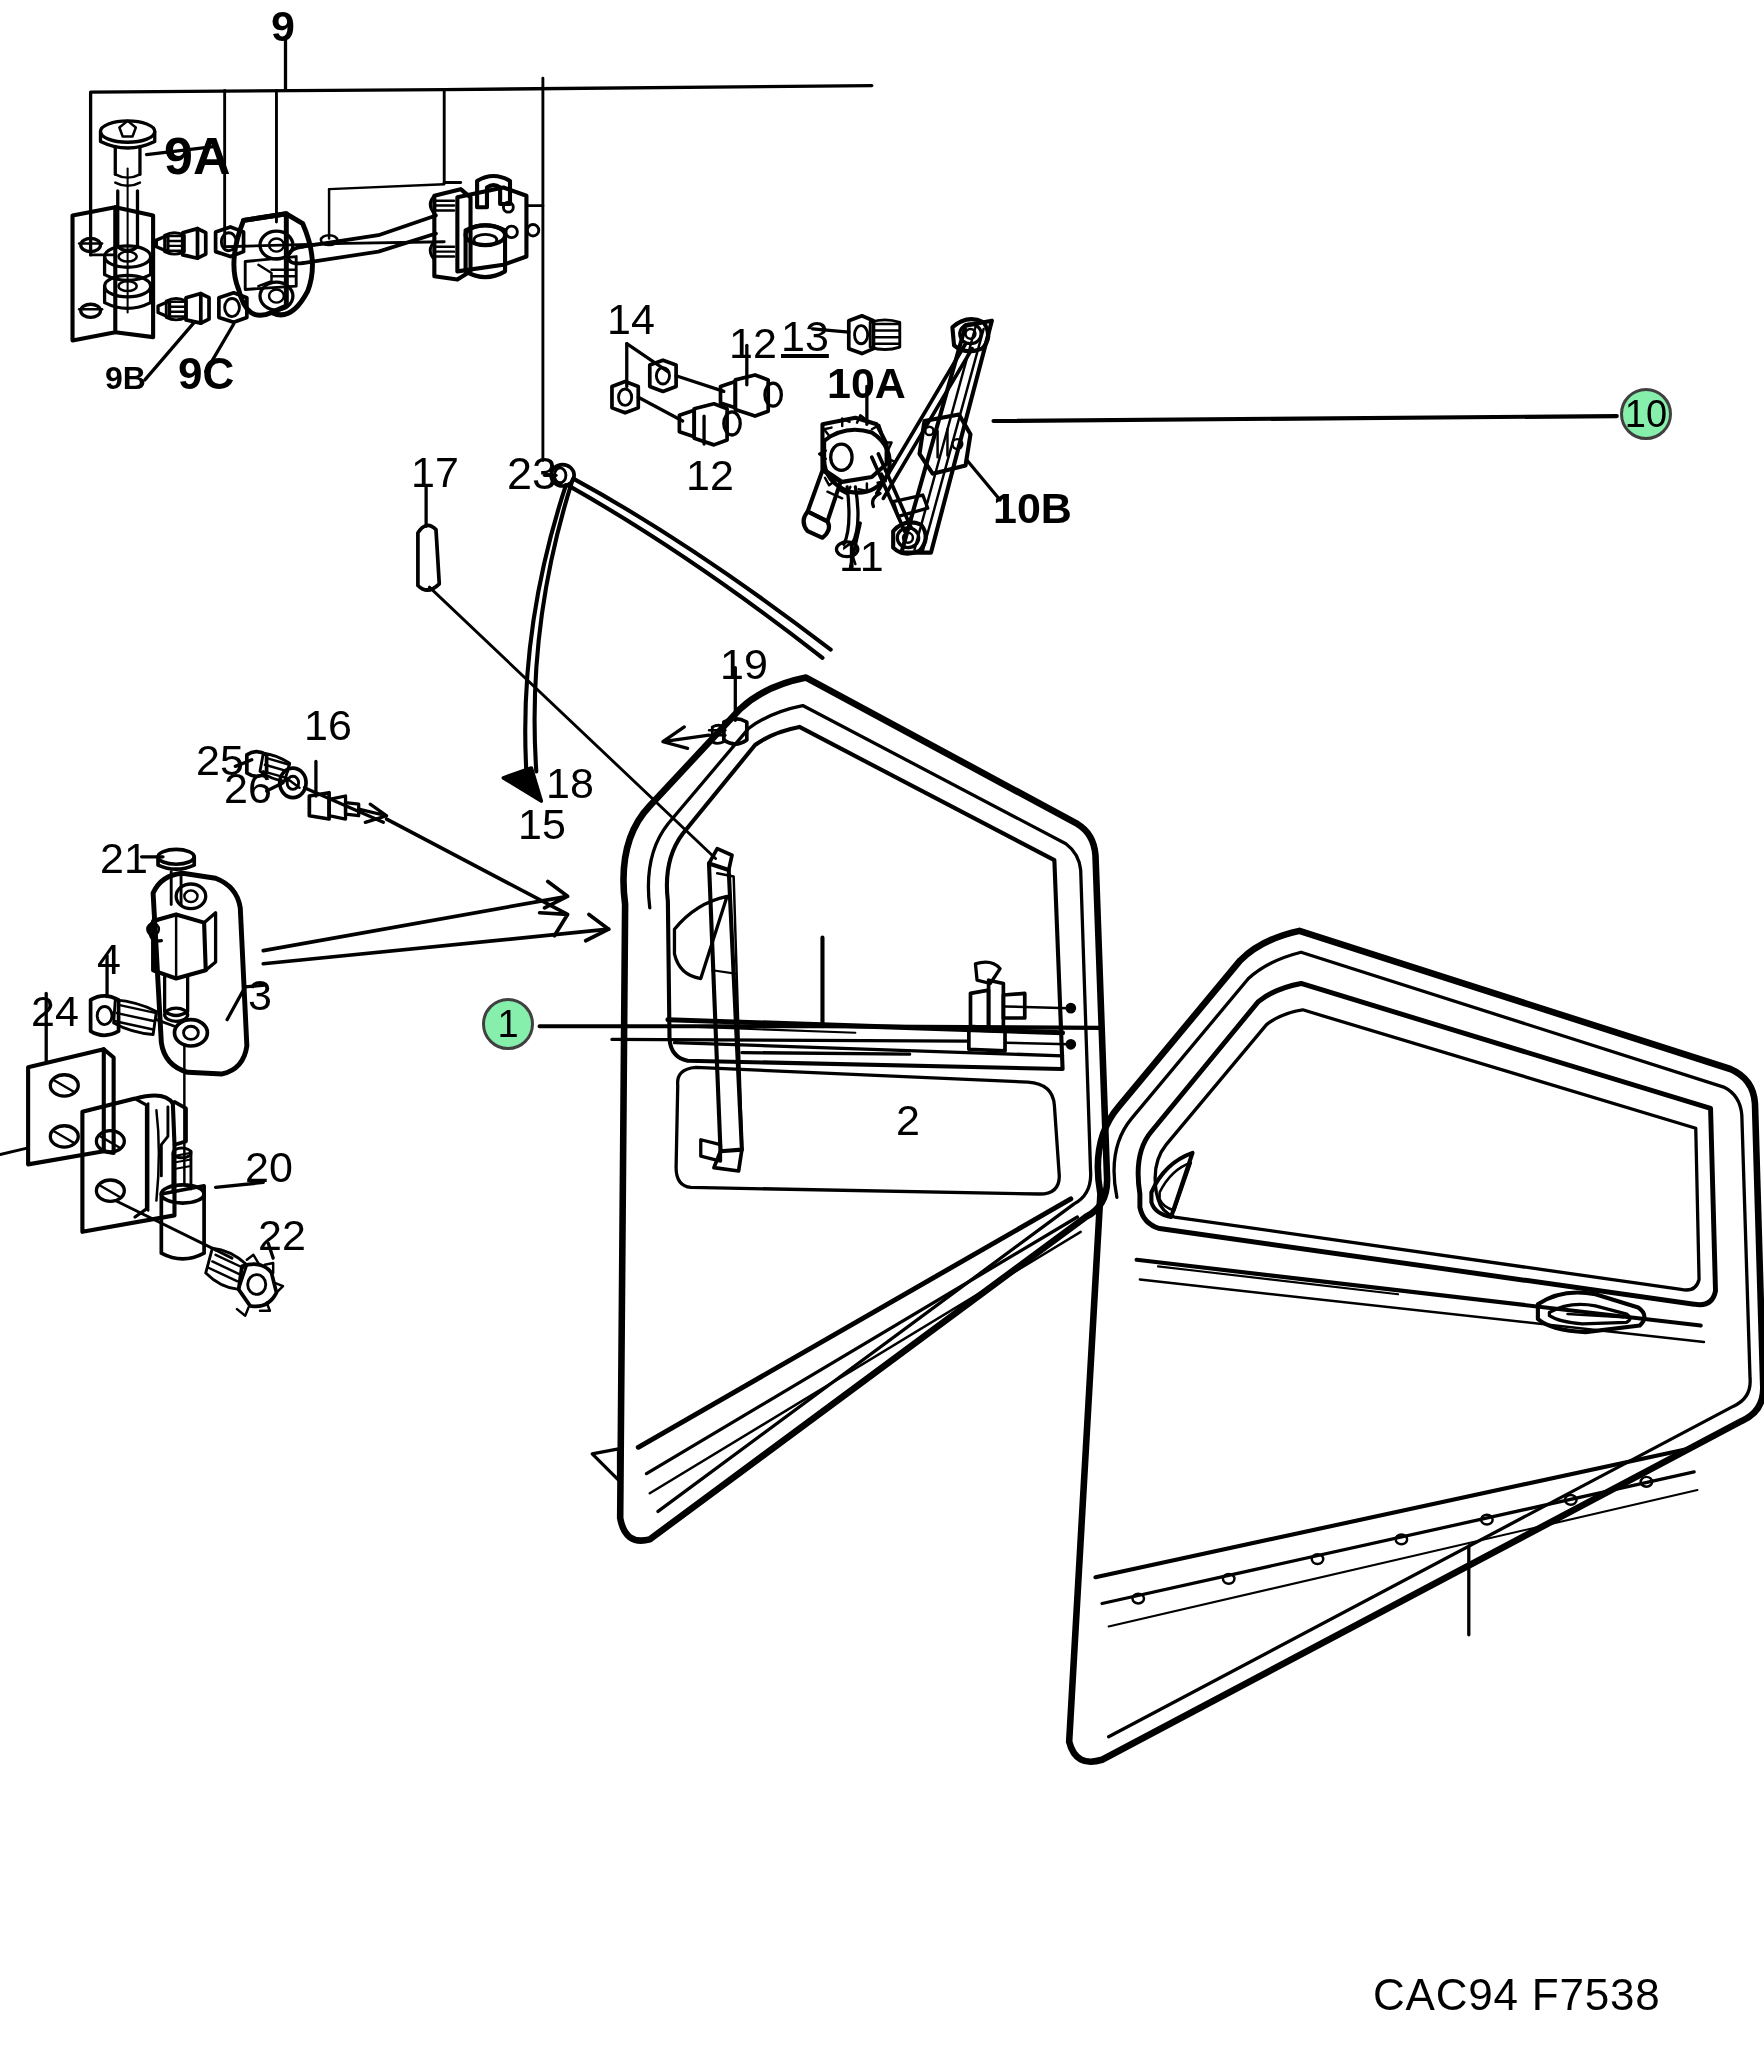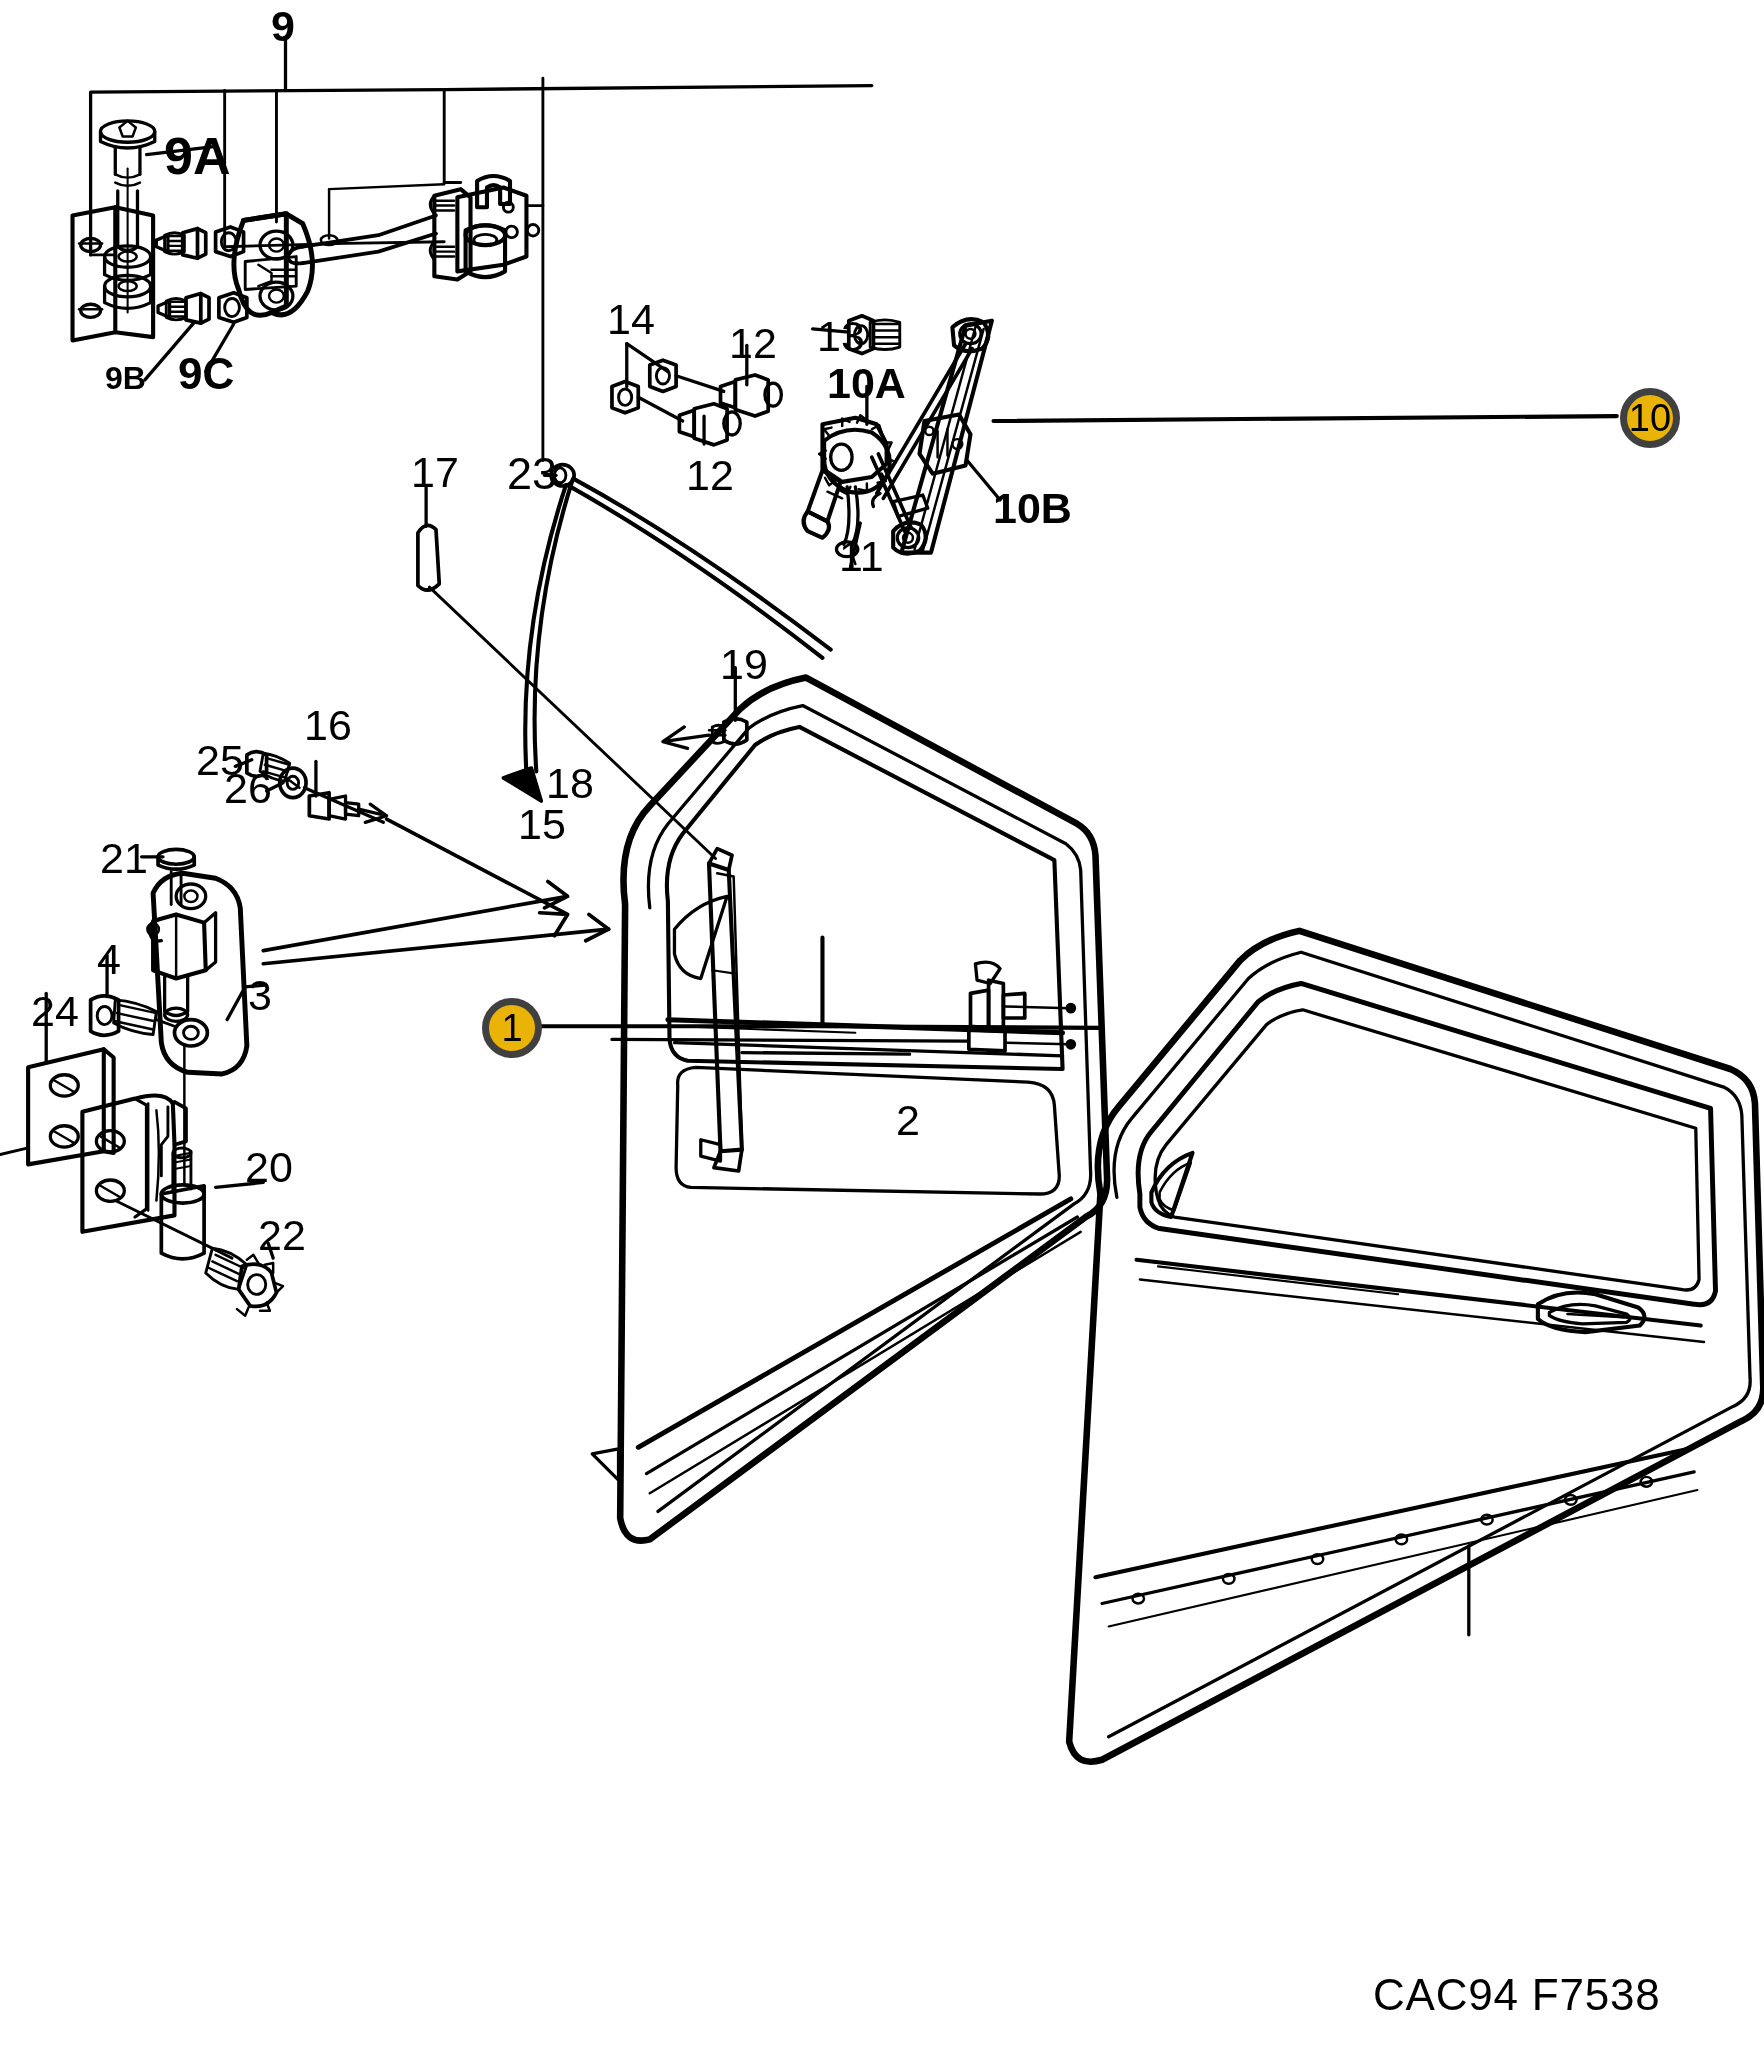--- a/index.html
+++ b/index.html
@@ -26,23 +26,23 @@
     position:absolute;
     font-family:"Liberation Sans",sans-serif;
     font-weight:normal;
     color:#000;
     white-space:nowrap;
     letter-spacing:0.8px;
     margin-left:16px;
   }
   .balloon{
     position:absolute;
-    border:7px solid #404040;
+    border:3px solid #404040;
     border-radius:50%;
-    background:#eab308;
+    background:#86efac;
     display:flex;align-items:center;justify-content:center;
     font-family:"Liberation Sans",sans-serif;
     font-weight:normal;
     color:#000;
   }
 </style>
 </head>
 <body>
 
 <div id="sheet">
@@ -542,21 +542,21 @@
 </svg>
 
 <div>
   <span class="lbl" style="left:271px;top:5px;font-size:43px;">9</span>
   <span class="lbl" style="left:164px;top:130px;font-size:52px;">9A</span>
   <span class="lbl" style="left:105px;top:362px;font-size:32px;">9B</span>
   <span class="lbl" style="left:178px;top:352px;font-size:44px;">9C</span>
 
   <span class="lbl lbl-plain" style="left:607px;top:298px;font-size:43px;">14</span>
   <span class="lbl lbl-plain" style="left:729px;top:322px;font-size:43px;">12</span>
-  <span class="lbl lbl-plain" style="left:817px;top:315px;font-size:43px;">13</span>
+  <span class="lbl lbl-plain" style="left:781px;top:315px;font-size:43px;text-decoration:underline;">13</span>
   <span class="lbl" style="left:827px;top:362px;font-size:43px;">10A</span>
   <span class="lbl lbl-plain" style="left:686px;top:454px;font-size:43px;">12</span>
   <span class="lbl" style="left:993px;top:487px;font-size:43px;">10B</span>
   <span class="lbl lbl-plain" style="left:839px;top:535px;font-size:43px;">11</span>
 
   <span class="lbl lbl-plain" style="left:411px;top:451px;font-size:43px;">17</span>
   <span class="lbl lbl-plain" style="left:507px;top:451px;font-size:45px;">23</span>
   <span class="lbl lbl-plain" style="left:720px;top:643px;font-size:43px;">19</span>
   <span class="lbl lbl-plain" style="left:304px;top:704px;font-size:43px;">16</span>
   <span class="lbl lbl-plain" style="left:196px;top:739px;font-size:43px;">25</span>

